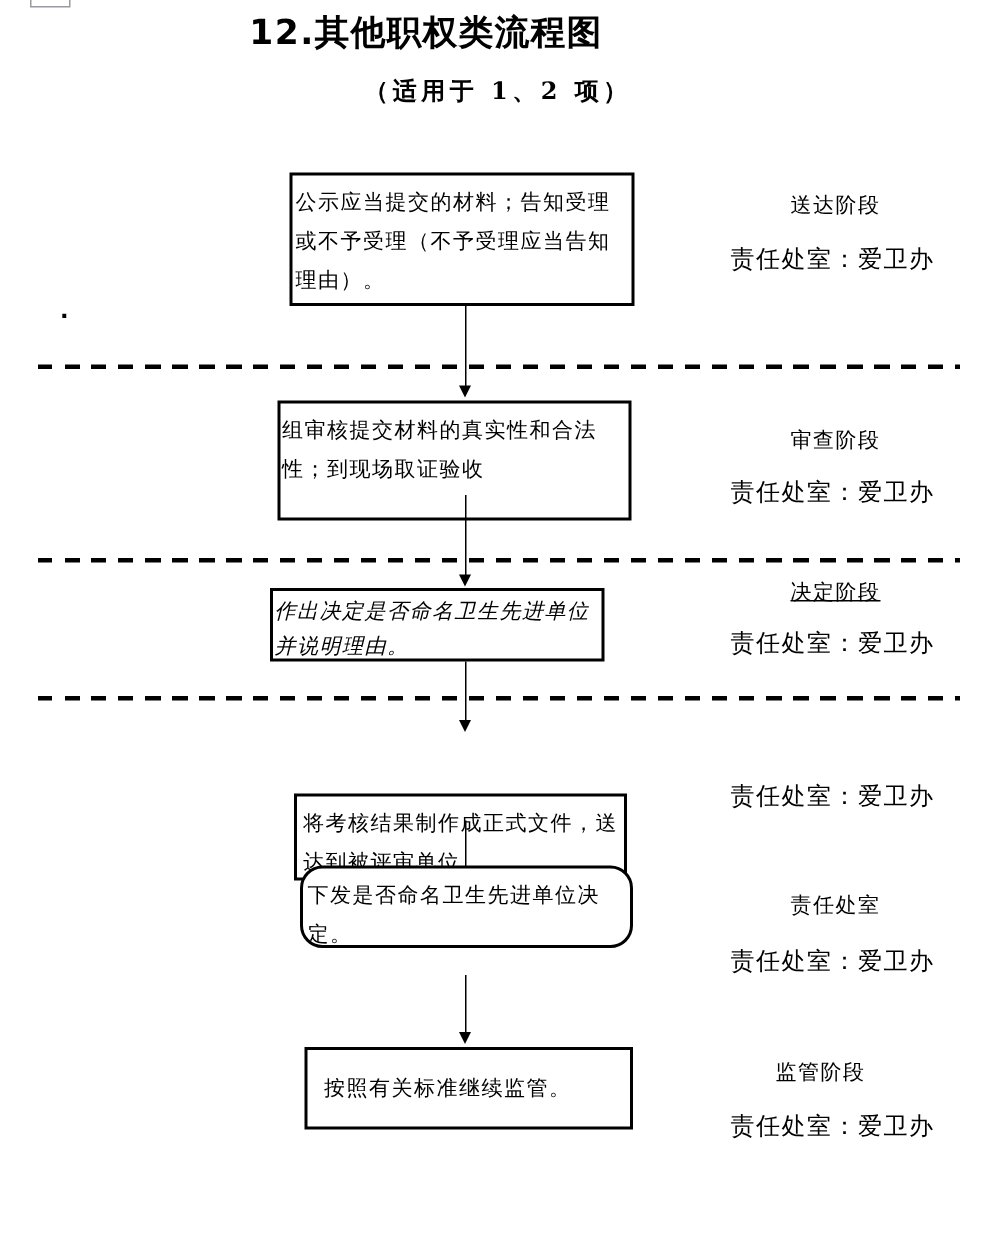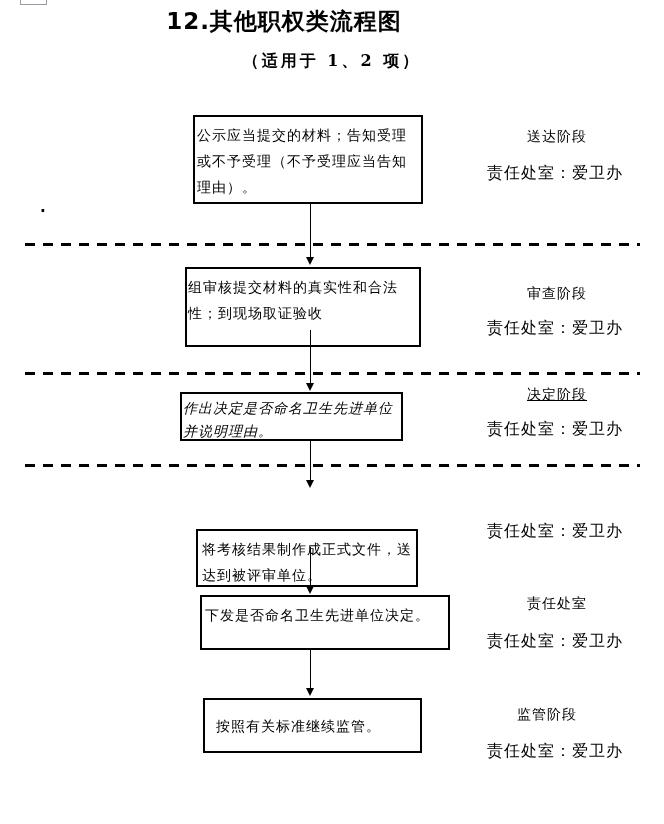--- a/index.html
+++ b/index.html
@@ -20,21 +20,21 @@
                    border:1px solid #9a9aa2;background:#fff;}
   .stray-dot{position:absolute;left:40px;top:198px;font-size:15px;font-weight:bold;}
 
   
   .fbox{position:absolute;box-sizing:border-box;border:2px solid #000;background:#fff;
         font-size:14px;letter-spacing:1px;line-height:26px;overflow:hidden;}
   .box1{left:193px;top:115px;width:230px;height:89px;padding:5px 2px 0 2px;}
   .box2{left:185px;top:267px;width:236px;height:80px;padding:5px 2px 0 1px;}
   .box3{left:180px;top:392px;width:223px;height:49px;padding:3px 2px 1px 1px;line-height:23px;font-style:italic;}
   .box4{left:196px;top:489px;width:222px;height:58px;padding:5px 2px 0 4px;margin-top:40px;}
-  .box5{left:200px;top:595px;width:250px;height:55px;padding:5px 2px 0 3px;}
+  .box5{left:200px;top:577px;width:222px;height:55px;padding:5px 2px 0 3px;border-radius:15px;}
   .box6{left:203px;top:698px;width:219px;height:55px;padding:13px 2px 0 11px;}
 
   
   .arrow{position:absolute;left:306px;width:9px;}
   .arrow .shaft{position:absolute;left:4px;top:0;bottom:5px;width:1px;background:#000;}
   .arrow .head{position:absolute;bottom:0;left:0;width:0;height:0;
                border-left:4.5px solid transparent;border-right:4.5px solid transparent;
                border-top:8px solid #000;}
   .arrow1{top:204px;height:61px;}
   .arrow2{top:330px;height:61px;}

